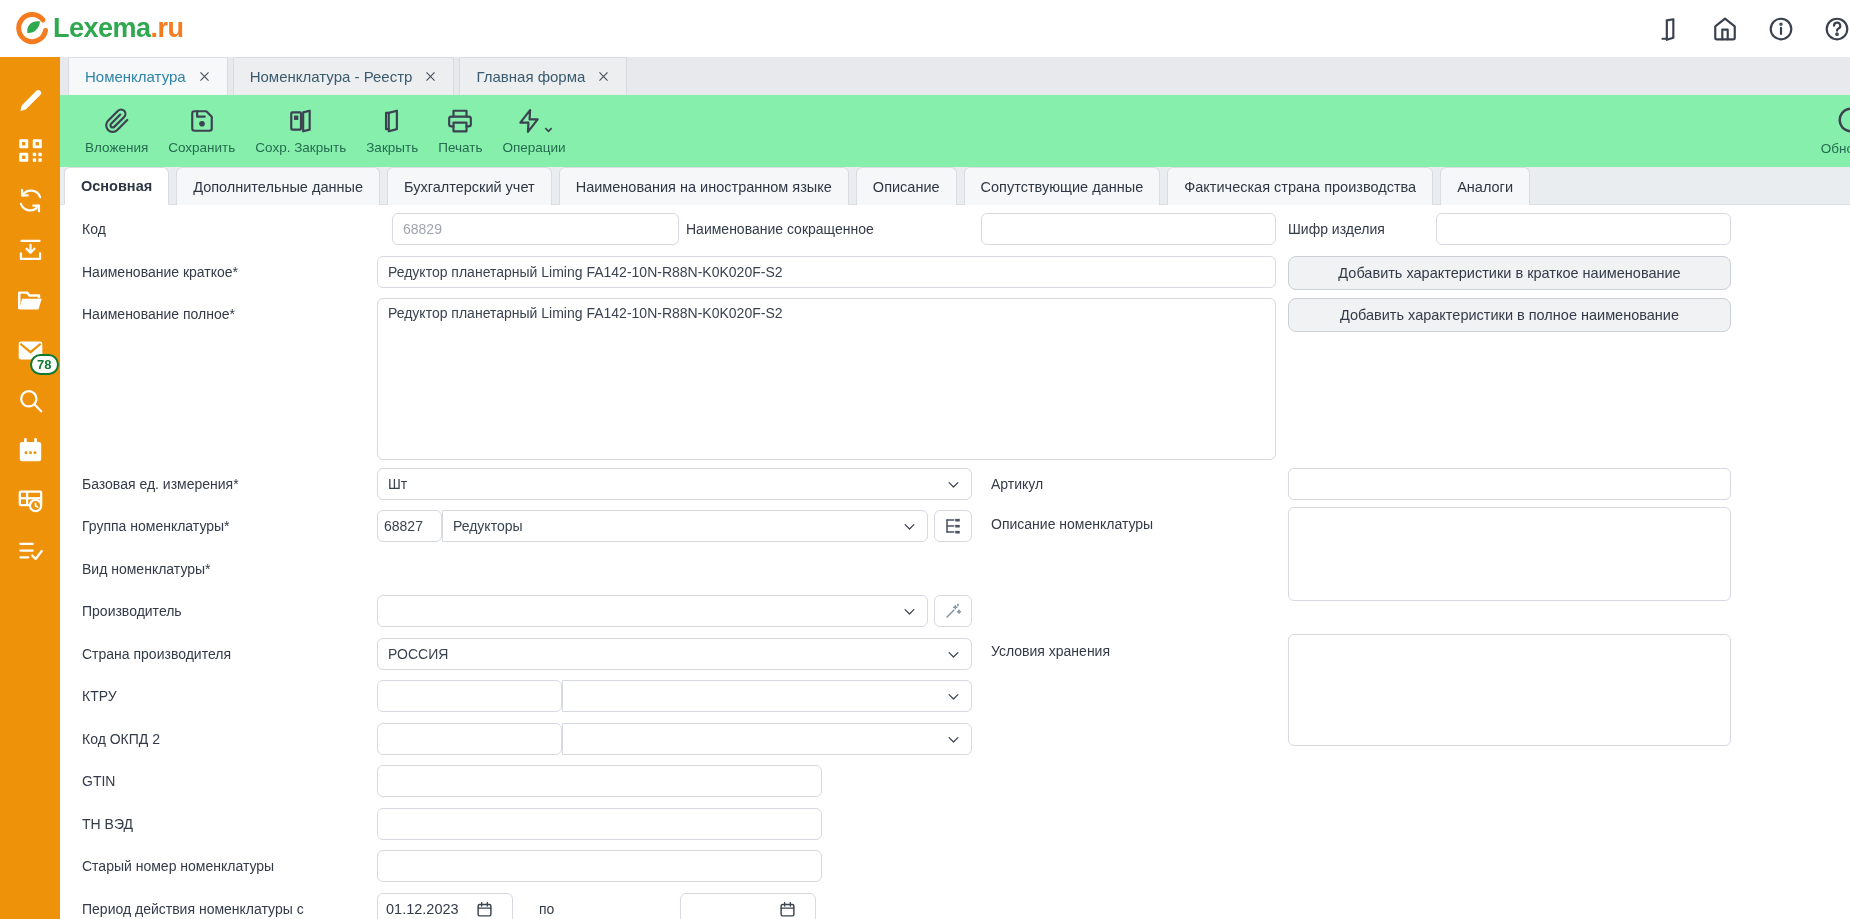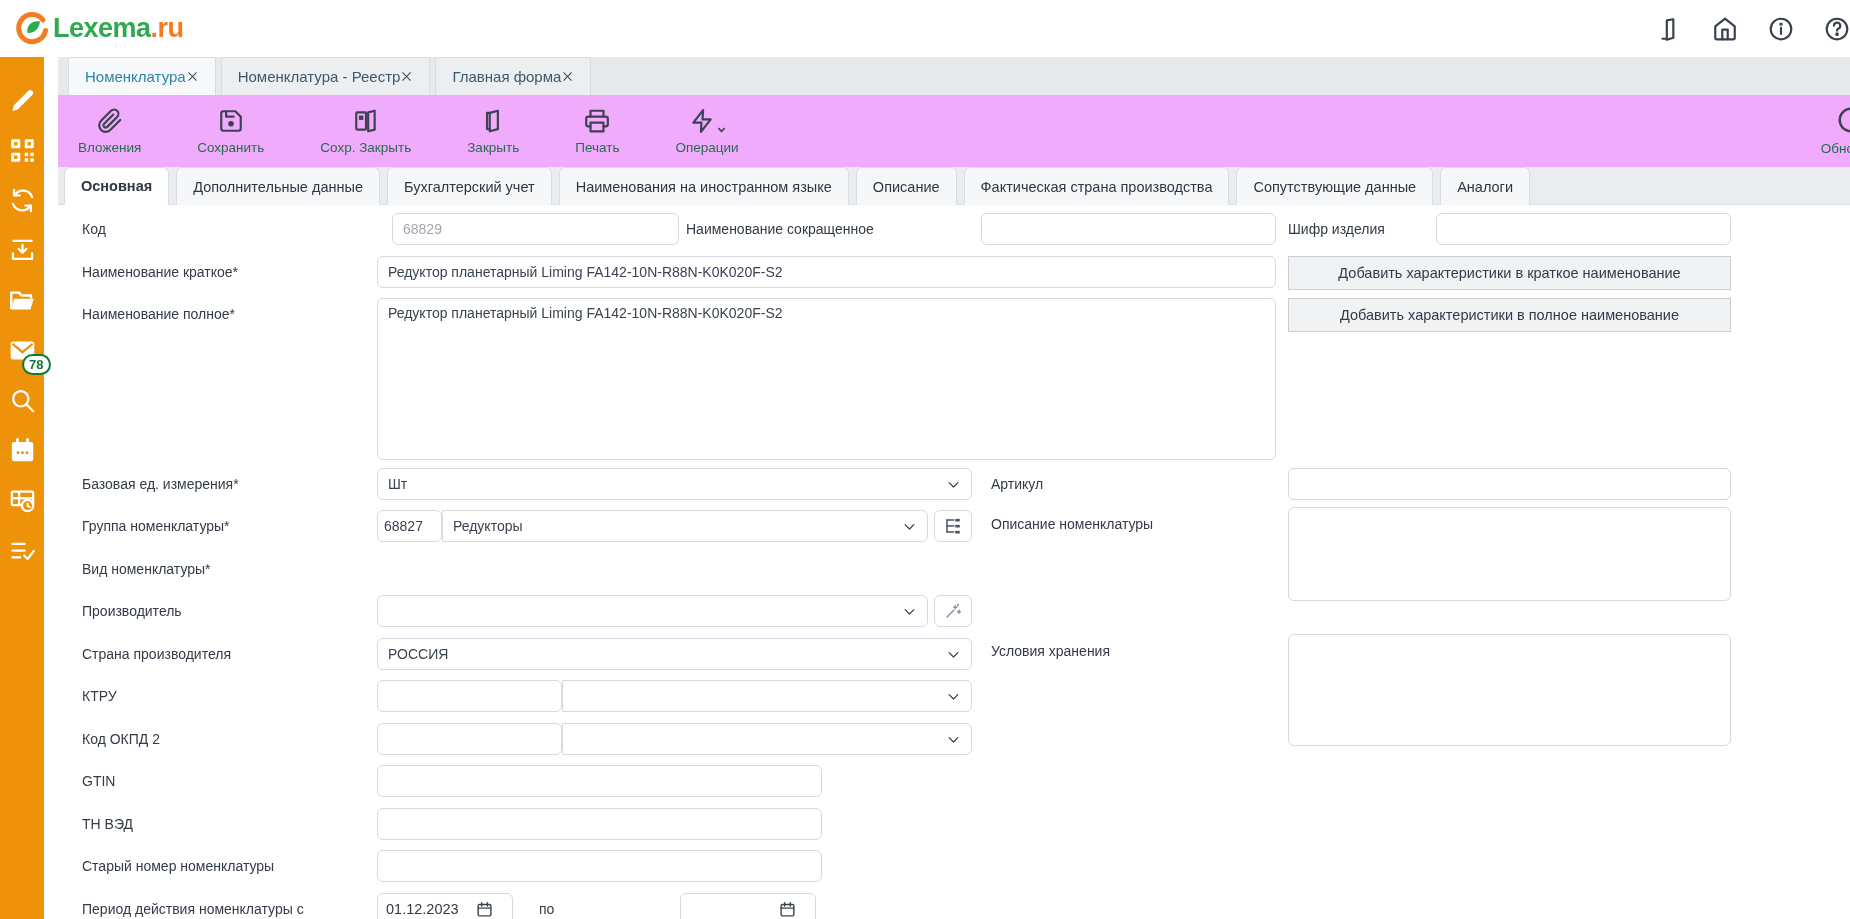--- a/index.html
+++ b/index.html
@@ -16,32 +16,32 @@
   .logo-green{color:#2FA84F}
   .logo-orange{color:#F47B20}
   .hdr-icons{margin-left:auto;display:flex;align-items:center;gap:30px;color:#3A414E}
   .hdr-icon{width:26px;height:26px;cursor:pointer}
   .userblock{display:flex;align-items:center;gap:10px;margin-left:34px;margin-right:6px;cursor:pointer}
   .avatar{width:40px;height:40px;border-radius:8px;background:#3D4553;display:flex;align-items:center;justify-content:center;color:#fff}
   .uname{font-size:16px;font-weight:bold;color:#2E3542;white-space:nowrap}
   .uorg{font-size:13px;color:#8C939C;margin-top:2px}
 
   
-  .sidebar{position:absolute;top:57px;left:0;width:44px;bottom:0;background:#EE9209;display:flex;flex-direction:column;align-items:center;padding-top:30px;gap:23px;z-index:5}
+  .sidebar{position:absolute;top:57px;left:0;width:60px;bottom:0;background:#EE9209;display:flex;flex-direction:column;align-items:center;padding-top:30px;gap:23px;z-index:5}
   .sb-icon{width:27px;height:27px;color:#fff;cursor:pointer;position:relative;flex:none}
   .sb-badge{position:absolute;right:-14px;bottom:-11px;background:#fff;border:2px solid #0E7A33;color:#0E7A33;font-size:13px;font-weight:bold;border-radius:11px;padding:0 5px;line-height:17px}
 
   
   .tabbar{position:absolute;top:57px;left:58px;right:0;height:38px;background:#E7E9EC;display:flex;align-items:stretch;padding-left:10px;gap:5px;z-index:4}
-  .tab{display:flex;align-items:center;padding:0 16px;font-size:15px;color:#3A5A6E;background:#EDEEF0;border:1px solid #D8DBDF;border-bottom:none;border-radius:2px 2px 0 0;cursor:pointer;white-space:nowrap}
+  .tab{display:flex;align-items:center;gap:12px;padding:0 16px;font-size:15px;color:#3A5A6E;background:#EDEEF0;border:1px solid #D8DBDF;border-bottom:none;border-radius:2px 2px 0 0;cursor:pointer;white-space:nowrap}
   .tab.active{background:#F7F8F9;color:#2E84A8;border-color:#D8DBDF}
   .tab-x{width:13px;height:13px;color:#434B59;cursor:pointer}
 
   
-  .toolbar{position:absolute;top:95px;left:58px;right:0;height:72px;background:#f0abfc;display:flex;align-items:center;padding-left:20px;gap:56px;z-index:3}
+  .toolbar{position:absolute;top:95px;left:58px;right:0;height:72px;background:#86efac;display:flex;align-items:center;padding-left:27px;gap:20px;z-index:3}
   .tbtn{display:flex;flex-direction:column;align-items:center;gap:6px;color:#256C4F;font-size:13.5px;cursor:pointer;white-space:nowrap}
   .tbtn .tico{width:26px;height:26px;color:#3C4250}
   .ops-wrap{display:flex;align-items:flex-end;gap:2px;color:#3C4250}
   .caret{width:9px;height:9px}
   .tbtn-refresh{position:absolute;right:-32px;top:10px}
   .tbtn-refresh .tico{width:30px;height:30px}
 
   
   .subtabs{position:absolute;top:167px;left:58px;right:0;height:37px;background:#EAEDEF;display:flex;align-items:stretch;padding-left:6px;gap:7px;border-bottom:1px solid #DADDE1;box-sizing:content-box;z-index:3}
   .stab{display:flex;align-items:center;padding:0 16px;font-size:14.5px;color:#2F3744;background:#F6F7F8;border:1px solid #D9DCE0;border-bottom:none;border-radius:6px 6px 0 0;cursor:pointer;margin-bottom:-1px;white-space:nowrap}
@@ -49,21 +49,21 @@
 
   
   .content{position:absolute;top:205px;left:58px;right:0;bottom:0;background:#fff;z-index:2}
   .lbl{position:absolute;left:24px;font-size:14px;color:#333B48;line-height:32px;white-space:nowrap}
   .lbl.toplbl{line-height:18px}
   .inp{position:absolute;height:32px;border:1px solid #D6D9E1;border-radius:6px;background:#fff;font-family:"Liberation Sans",sans-serif;font-size:14px;padding:0 10px;color:#3A4350;box-sizing:border-box;outline:none}
   .inp.muted{color:#A0A6B0}
   .sel{position:absolute;height:32px;border:1px solid #D6D9E1;border-radius:6px;background:#fff;display:flex;align-items:center;justify-content:space-between;padding:0 10px;box-sizing:border-box;font-size:14px;color:#3A4350;cursor:pointer}
   .chev{width:15px;height:15px;color:#3A4350;flex:none}
   .txa{position:absolute;border:1px solid #D6D9E1;border-radius:6px;background:#fff;font-family:"Liberation Sans",sans-serif;font-size:14px;color:#3A4350;padding:6px 10px;box-sizing:border-box;resize:none;outline:none}
-  .charbtn{position:absolute;height:34px;background:#F1F2F4;border:1px solid #CBCFD5;border-radius:0;font-family:"Liberation Sans",sans-serif;font-size:14.5px;color:#333B48;cursor:pointer;display:flex;align-items:center;justify-content:center;white-space:nowrap}
+  .charbtn{position:absolute;height:34px;background:#F1F2F4;border:1px solid #CBCFD5;border-radius:8px;font-family:"Liberation Sans",sans-serif;font-size:14.5px;color:#333B48;cursor:pointer;display:flex;align-items:center;justify-content:center;white-space:nowrap}
   .minibtn{position:absolute;width:38px;height:32px;border:1px solid #D6D9E1;border-radius:6px;background:#fff;display:flex;align-items:center;justify-content:center;cursor:pointer;box-sizing:border-box}
   .minibtn svg{width:18px;height:18px}
   .datebox{position:absolute;height:32px;border:1px solid #D6D9E1;border-radius:6px;background:#fff;display:flex;align-items:center;box-sizing:border-box;padding:0 8px;gap:4px}
   .dateinp{border:none;outline:none;width:86px;font-family:"Liberation Sans",sans-serif;font-size:14.5px;color:#333B48;padding:0;background:transparent}
   .calic{width:17px;height:17px;color:#3A4350;cursor:pointer;flex:none}
 </style>
 </head>
 <body>
 
 <div class="header">
@@ -262,24 +262,24 @@
   <div class="stab">
       <span>Бухгалтерский учет</span>
     </div>
   <div class="stab">
       <span>Наименования на иностранном языке</span>
     </div>
   <div class="stab">
       <span>Описание</span>
     </div>
   <div class="stab">
+      <span>Сопутствующие данные</span>
+    </div>
+  <div class="stab">
       <span>Фактическая страна производства</span>
-    </div>
-  <div class="stab">
-      <span>Сопутствующие данные</span>
     </div>
   <div class="stab">
       <span>Аналоги</span>
     </div>
 </div>
 
 <div class="content">
 
   <div class="lbl" style="top:8px">Код</div>
   <input class="inp muted" style="top: 8px; left: 334px; width: 287px;" readonly="" value="68829">

